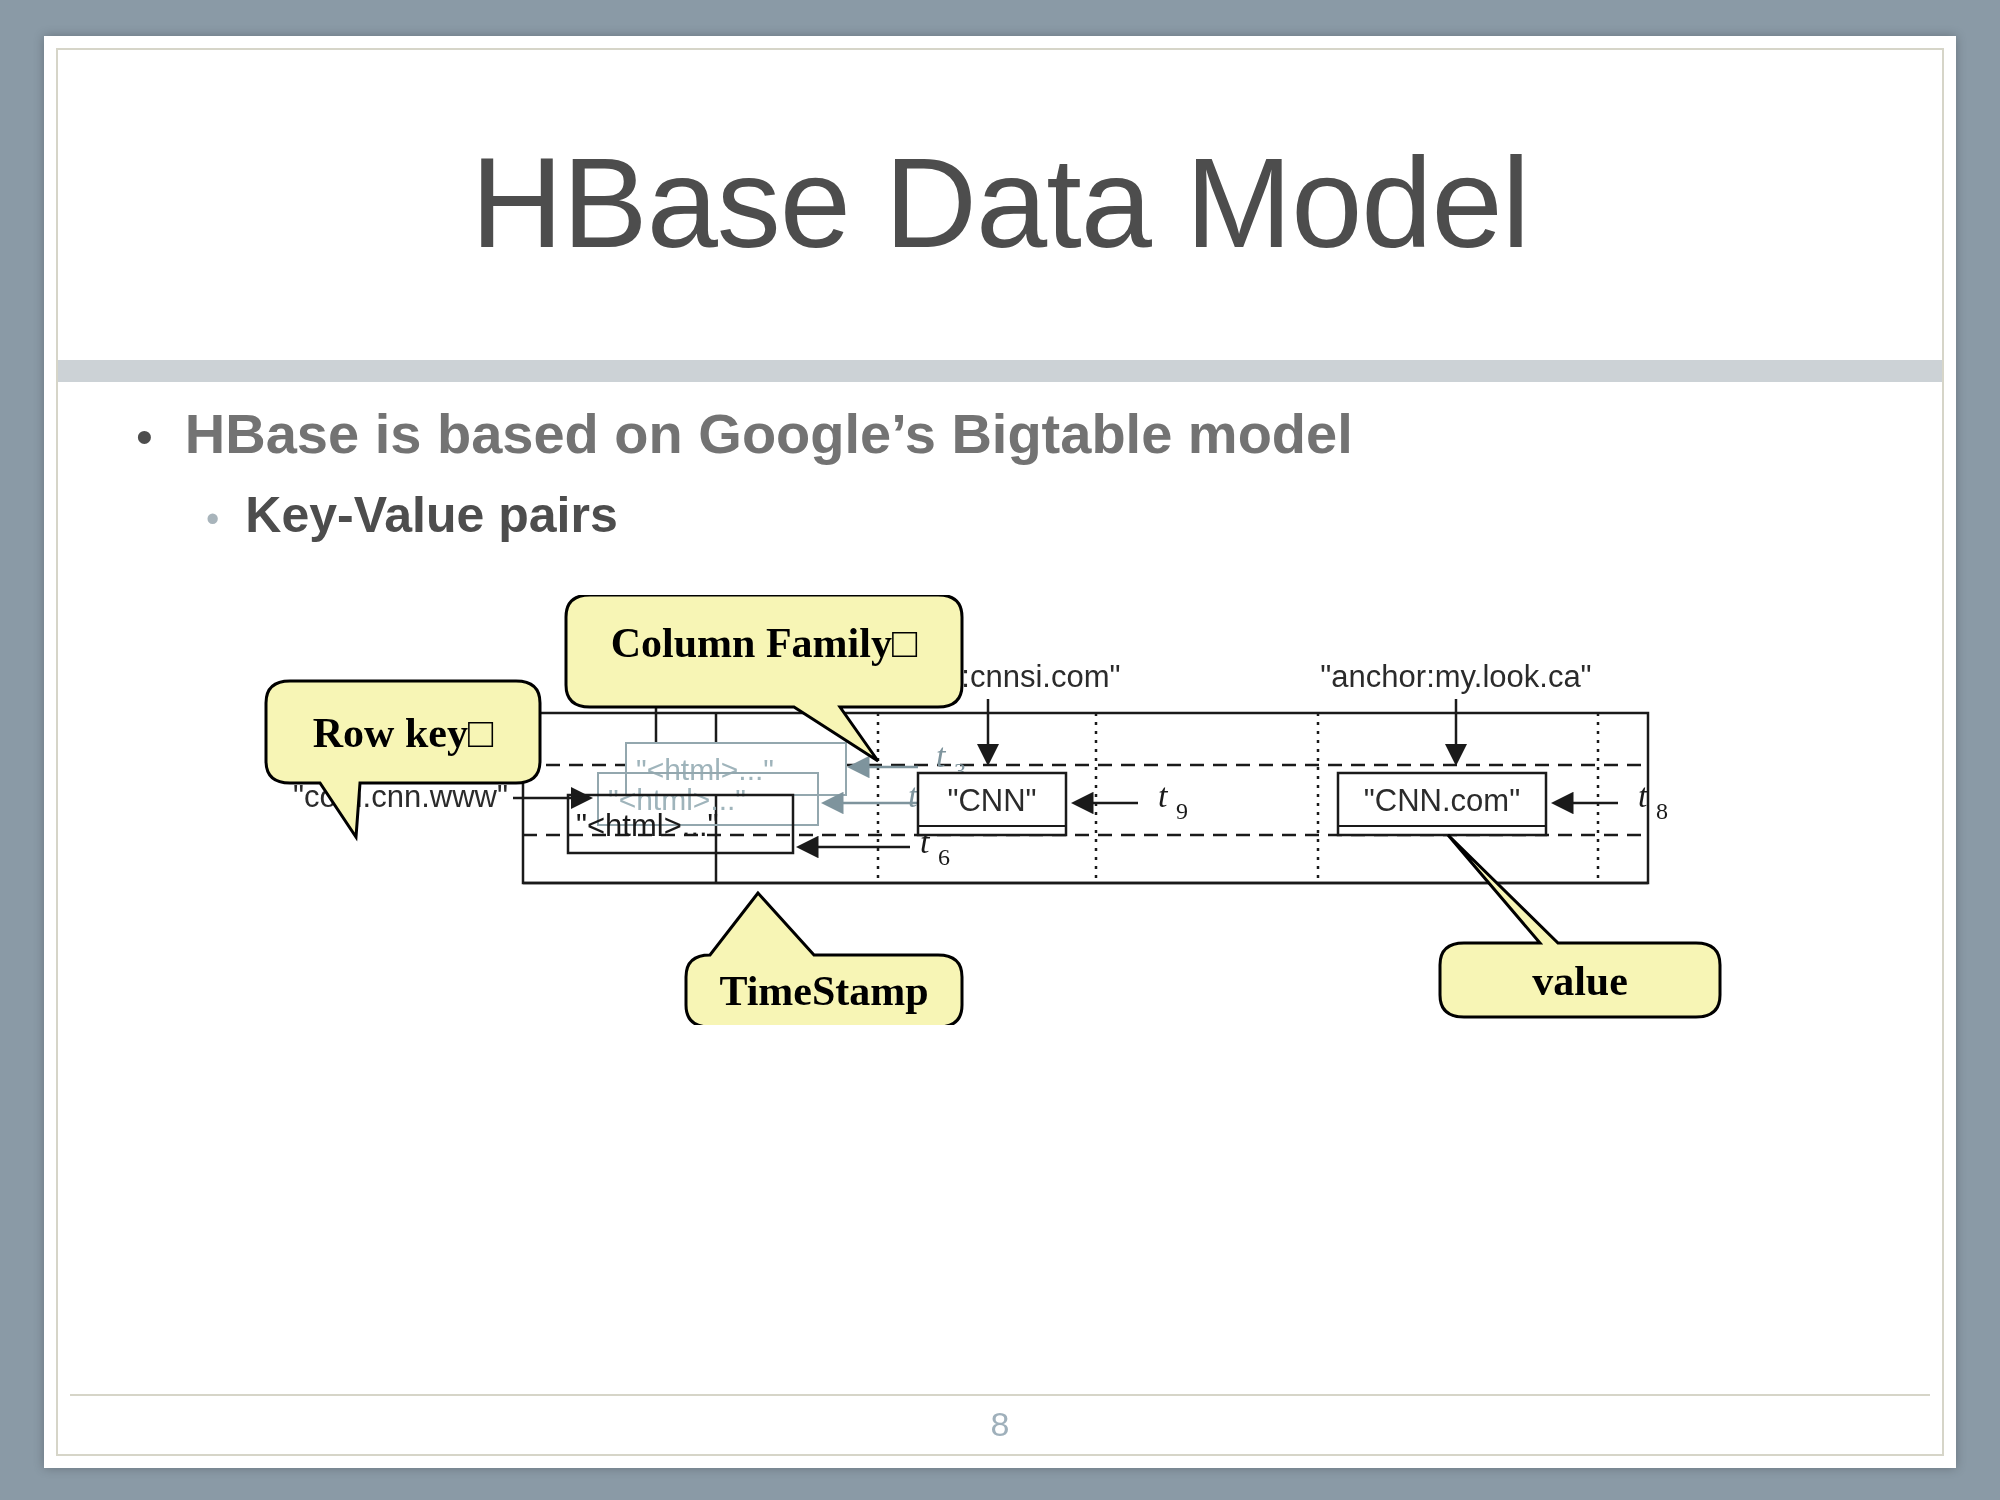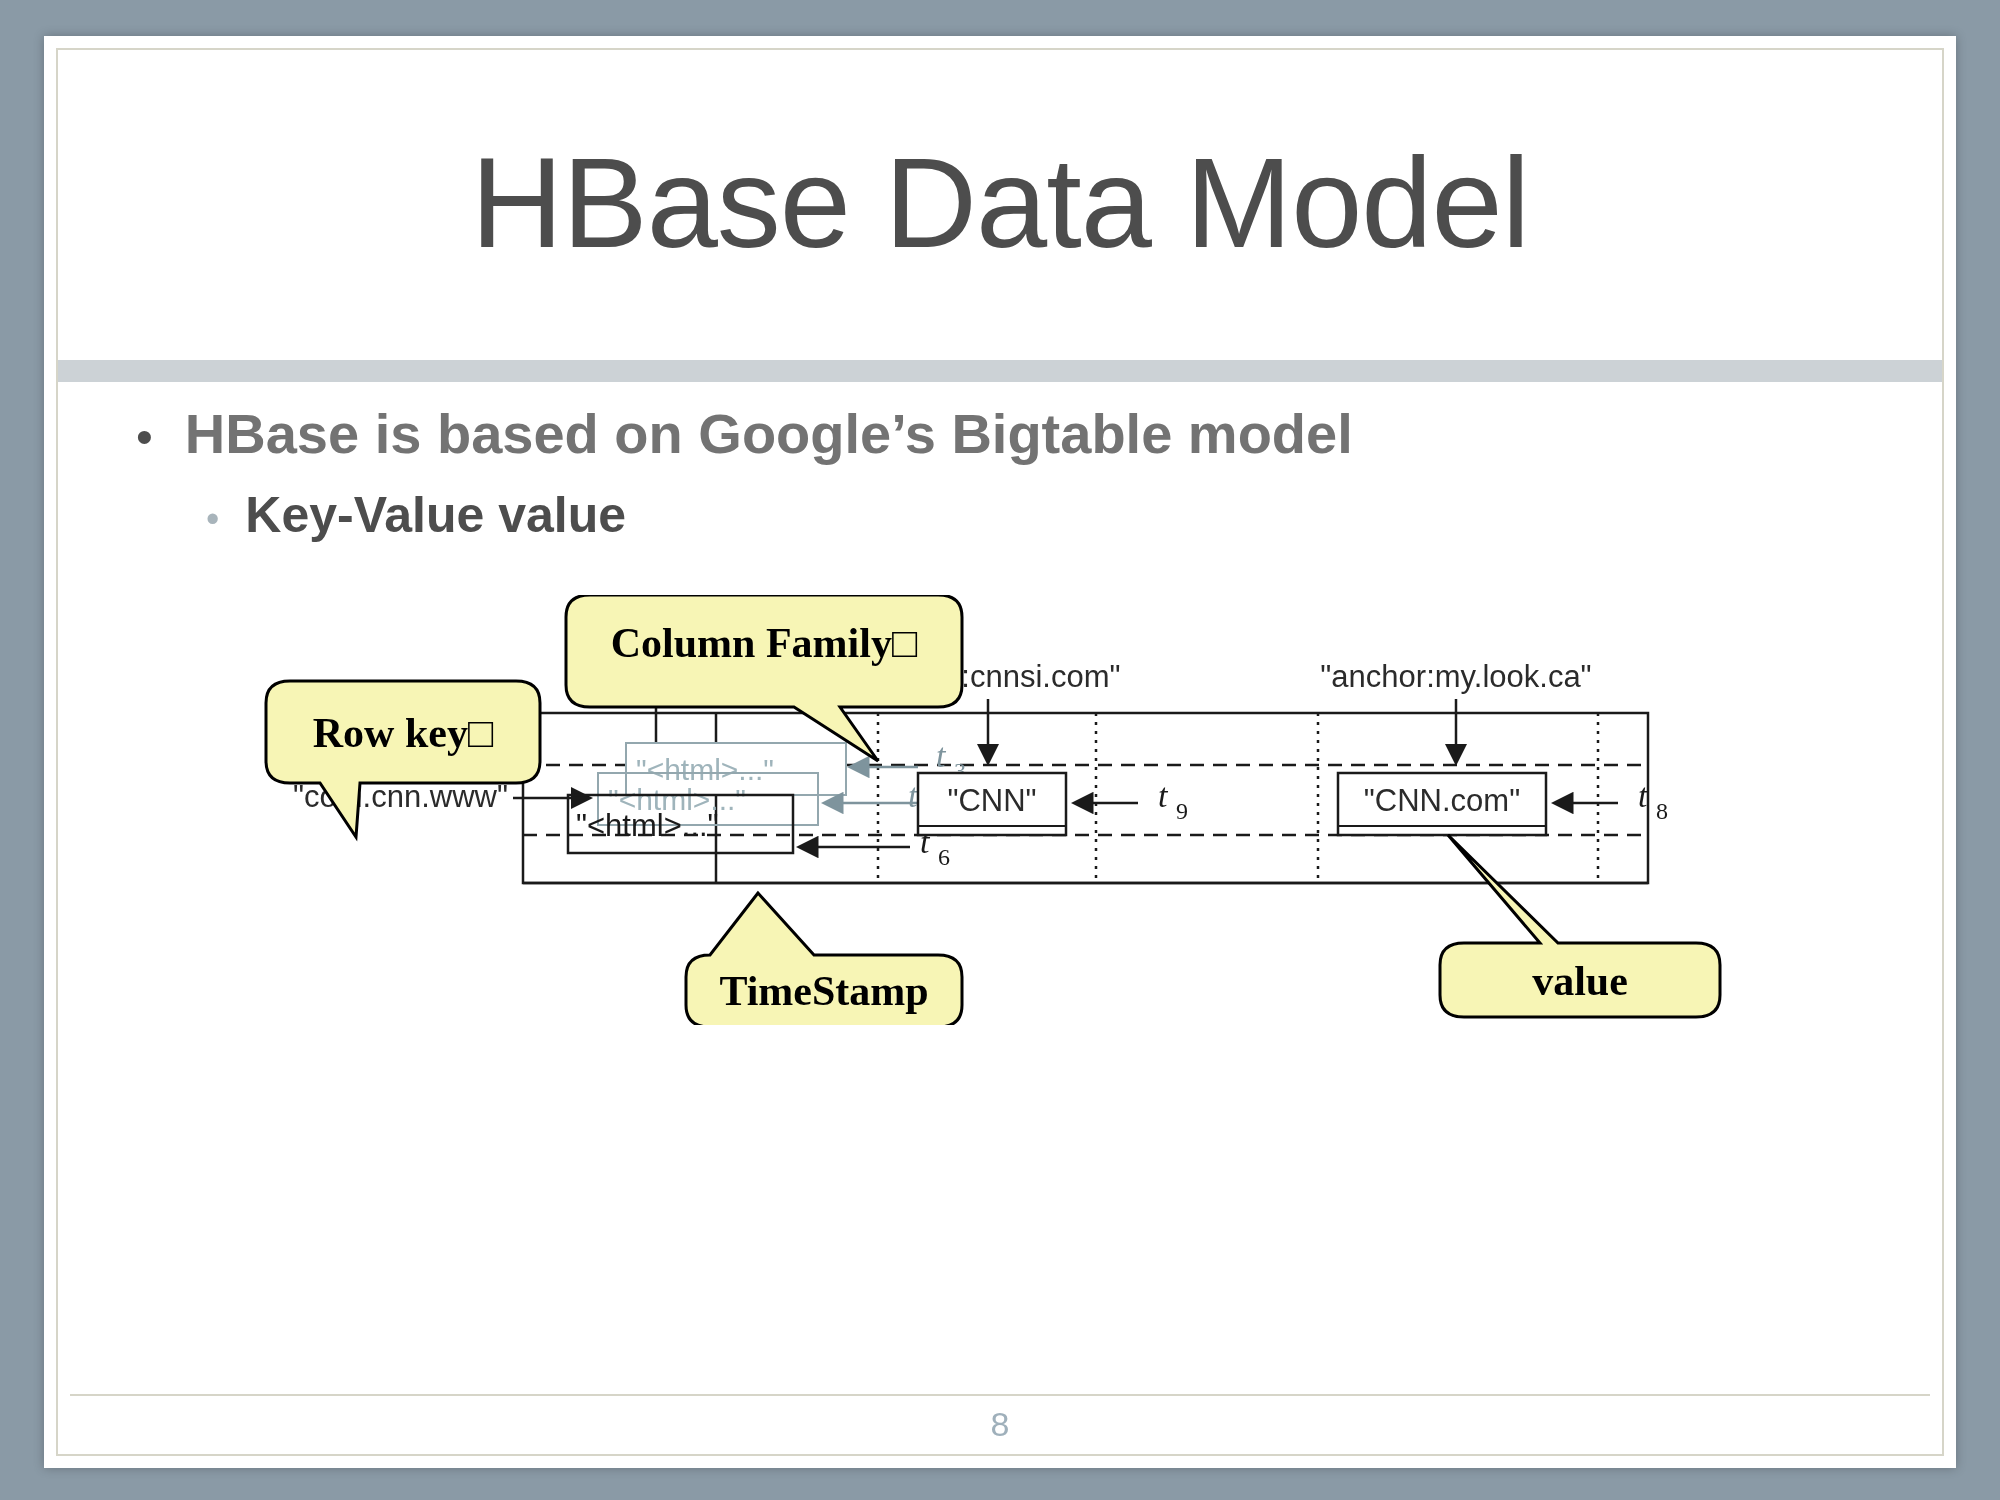--- a/index.html
+++ b/index.html
@@ -114,21 +114,21 @@
 
     <div class="body-area">
 
       <div class="bullet-l1">
         <span class="dot">•</span>
         <span class="txt">HBase is based on Google’s Bigtable model</span>
       </div>
 
       <div class="bullet-l2">
         <span class="dot">•</span>
-        <span class="txt">Key-Value value</span>
+        <span class="txt">Key-Value pairs</span>
       </div>
 
       <div class="diagram">
         <svg width="1630" height="430" viewBox="0 0 1630 430" xmlns="http://www.w3.org/2000/svg">
 
           <g>
             <rect x="265" y="118" width="1125" height="170" fill="none" stroke="#1a1a1a" stroke-width="2.5"></rect>
 
             <line x1="458" y1="118" x2="458" y2="288" stroke="#1a1a1a" stroke-width="2.5"></line>
             <line x1="838" y1="118" x2="838" y2="288" stroke="#1a1a1a" stroke-width="2.5" stroke-dasharray="3,6"></line>

